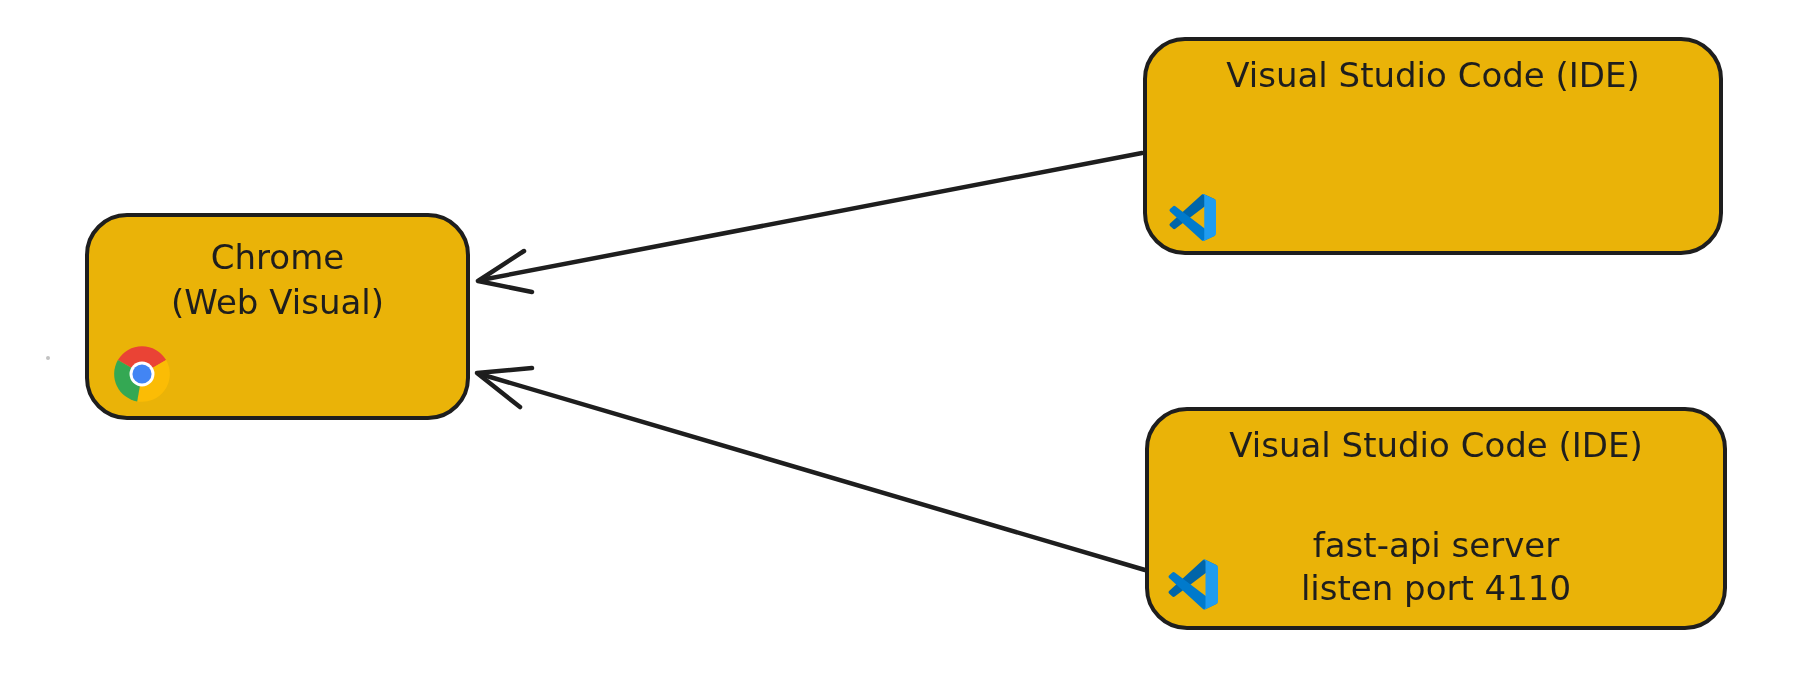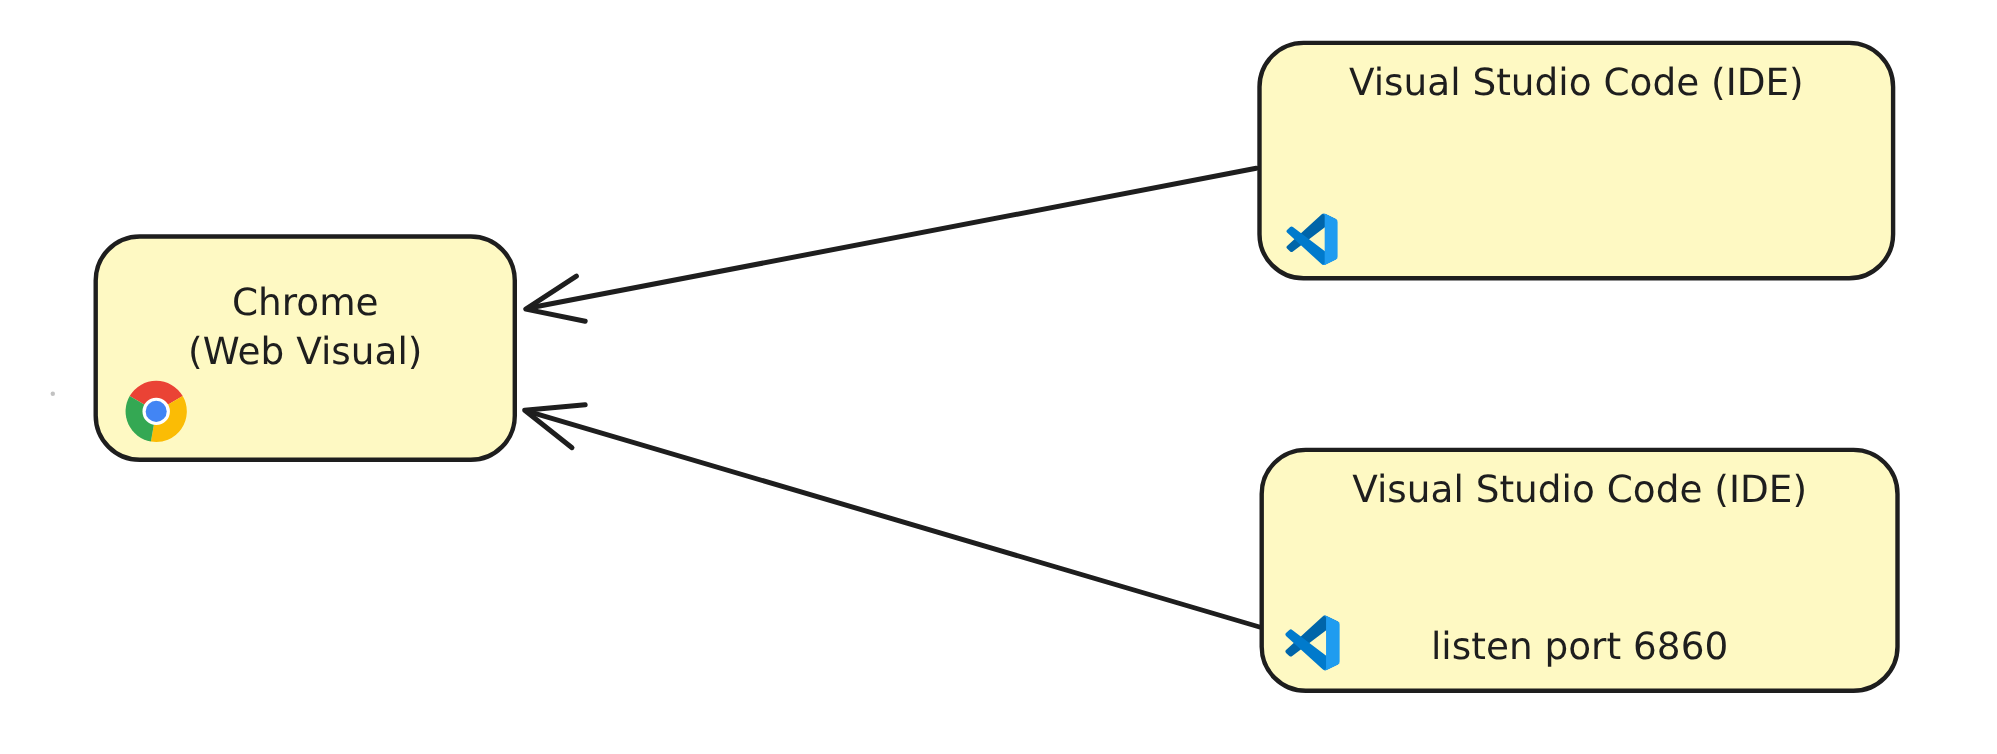--- a/index.html
+++ b/index.html
@@ -24,32 +24,32 @@
   .edges-layer .edge-head {
     fill: none;
     stroke-width: 4.5;
     stroke-linecap: round;
     stroke-linejoin: round;
   }
 
   .node {
     position: absolute;
     box-sizing: border-box;
-    background: #fef9c3;
+    background: #eab308;
     border: 4.5px solid #1e1e1e;
     border-radius: 42px;
     font-size: 34px;
     line-height: 45px;
   }
 
   .node-chrome {
     left: 85px; top: 213px;
     width: 385px; height: 207px;
     text-align: center;
-    padding-top: 36px;
+    padding-top: 18px;
   }
 
   .node-vscode-react {
     left: 1143px; top: 37px;
     width: 580px; height: 218px;
   }
   .node-vscode-fastapi {
     left: 1145px; top: 407px;
     width: 582px; height: 223px;
   }
@@ -113,21 +113,22 @@
     <svg class="icon vscode-logo-react" viewBox="0 0 100 100" xmlns="http://www.w3.org/2000/svg">
       <path d="M96.45 10.79 75.87.89a6.2 6.2 0 0 0-7.07 1.21L2.71 62.36a4.17 4.17 0 0 0 0 6.16l5.51 5.01a4.17 4.17 0 0 0 5.32.24l79.7-60.47a4.13 4.13 0 0 1 6.76 3.3v-.24a6.25 6.25 0 0 0-3.55-5.57z" fill="#0065A9"></path>
       <path d="m96.45 89.21-20.58 9.9a6.2 6.2 0 0 1-7.07-1.21L2.71 37.64a4.17 4.17 0 0 1 0-6.16l5.51-5.01a4.17 4.17 0 0 1 5.32-.24l79.7 60.47a4.13 4.13 0 0 0 6.76-3.3v.24a6.25 6.25 0 0 1-3.55 5.57z" fill="#007ACC"></path>
       <path d="M75.87 99.11a6.2 6.2 0 0 1-7.06-1.2c2.28 2.27 6.19.66 6.19-2.57V4.66c0-3.23-3.91-4.84-6.19-2.57a6.2 6.2 0 0 1 7.06-1.2l20.58 9.9A6.25 6.25 0 0 1 100 16.42v67.16a6.25 6.25 0 0 1-3.55 5.63z" fill="#1F9CF0"></path>
     </svg>
   </div>
 
   <div class="node node-vscode-fastapi">
     <div class="vs-title">Visual Studio Code (IDE)</div>
     <div class="vs-body">
-      <div>listen port 6860</div>
+      <div>fast-api server</div>
+      <div>listen port 4110</div>
     </div>
     <svg class="icon vscode-logo-fastapi" viewBox="0 0 100 100" xmlns="http://www.w3.org/2000/svg">
       <path d="M96.45 10.79 75.87.89a6.2 6.2 0 0 0-7.07 1.21L2.71 62.36a4.17 4.17 0 0 0 0 6.16l5.51 5.01a4.17 4.17 0 0 0 5.32.24l79.7-60.47a4.13 4.13 0 0 1 6.76 3.3v-.24a6.25 6.25 0 0 0-3.55-5.57z" fill="#0065A9"></path>
       <path d="m96.45 89.21-20.58 9.9a6.2 6.2 0 0 1-7.07-1.21L2.71 37.64a4.17 4.17 0 0 1 0-6.16l5.51-5.01a4.17 4.17 0 0 1 5.32-.24l79.7 60.47a4.13 4.13 0 0 0 6.76-3.3v.24a6.25 6.25 0 0 1-3.55 5.57z" fill="#007ACC"></path>
       <path d="M75.87 99.11a6.2 6.2 0 0 1-7.06-1.2c2.28 2.27 6.19.66 6.19-2.57V4.66c0-3.23-3.91-4.84-6.19-2.57a6.2 6.2 0 0 1 7.06-1.2l20.58 9.9A6.25 6.25 0 0 1 100 16.42v67.16a6.25 6.25 0 0 1-3.55 5.63z" fill="#1F9CF0"></path>
     </svg>
   </div>
 
   <div class="stray-dot"></div>
 

